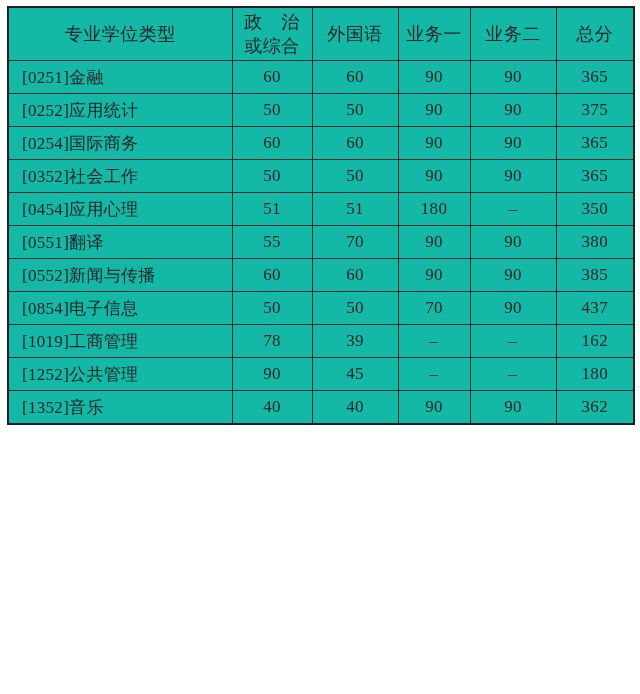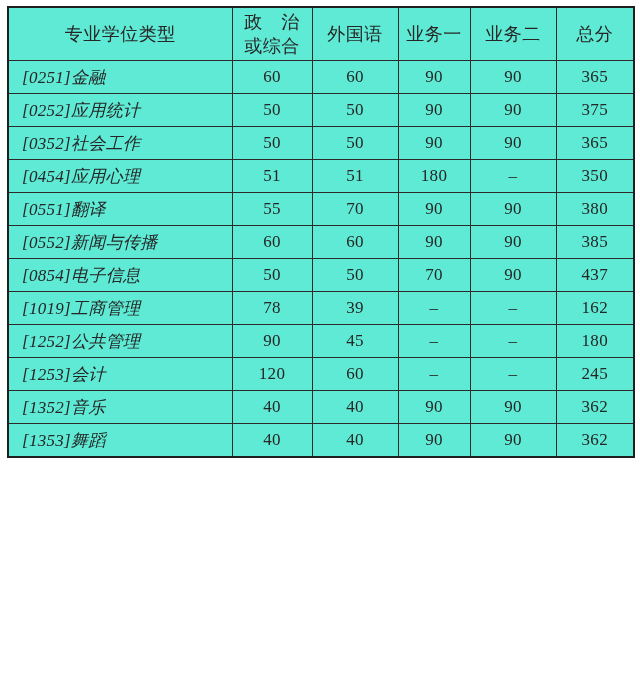--- a/index.html
+++ b/index.html
@@ -15,21 +15,21 @@
   .page {
     box-sizing: border-box;
     width: 640px;
     height: 694px;
     padding: 6px 7px 4px 7px;
   }
   table.score-table {
     border-collapse: collapse;
     table-layout: fixed;
     width: 626px;
-    background: #5eead4;
+    background: #14b8a6;
   }
   table.score-table, table.score-table th, table.score-table td {
     border: 1px solid #2b2b2b;
   }
   table.score-table {
     border: 2px solid #1f1f1f;
   }
   th {
     font-weight: normal;
     font-size: 18px;
@@ -44,21 +44,20 @@
     font-size: 17px;
     height: 30px;
     text-align: center;
     vertical-align: middle;
     padding: 1px 2px;
     letter-spacing: 0.3px;
   }
   td.type-cell {
     text-align: left;
     padding-left: 13px;
-    font-style: italic;
   }
 </style>
 </head>
 <body>
 
 <div class="page">
   <table class="score-table">
     <colgroup>
       <col style="width:224px">
       <col style="width:80px">
@@ -92,20 +91,28 @@
 
   <tr>
     <td class="type-cell">[0252]应用统计</td>
     <td>50</td>
     <td>50</td>
     <td>90</td>
     <td>90</td>
     <td>375</td>
   </tr>
 
+  <tr>
+    <td class="type-cell">[0254]国际商务</td>
+    <td>60</td>
+    <td>60</td>
+    <td>90</td>
+    <td>90</td>
+    <td>365</td>
+  </tr>
 
 
   <tr>
     <td class="type-cell">[0352]社会工作</td>
     <td>50</td>
     <td>50</td>
     <td>90</td>
     <td>90</td>
     <td>365</td>
   </tr>
@@ -160,43 +167,27 @@
 
   <tr>
     <td class="type-cell">[1252]公共管理</td>
     <td>90</td>
     <td>45</td>
     <td>–</td>
     <td>–</td>
     <td>180</td>
   </tr>
 
-  <tr>
-    <td class="type-cell">[1253]会计</td>
-    <td>120</td>
-    <td>60</td>
-    <td>–</td>
-    <td>–</td>
-    <td>245</td>
-  </tr>
 
   <tr>
     <td class="type-cell">[1352]音乐</td>
     <td>40</td>
     <td>40</td>
     <td>90</td>
     <td>90</td>
     <td>362</td>
   </tr>
 
-  <tr>
-    <td class="type-cell">[1353]舞蹈</td>
-    <td>40</td>
-    <td>40</td>
-    <td>90</td>
-    <td>90</td>
-    <td>362</td>
-  </tr>
 
 
 </tbody>
   </table>
 </div>
 
 </body></html>

